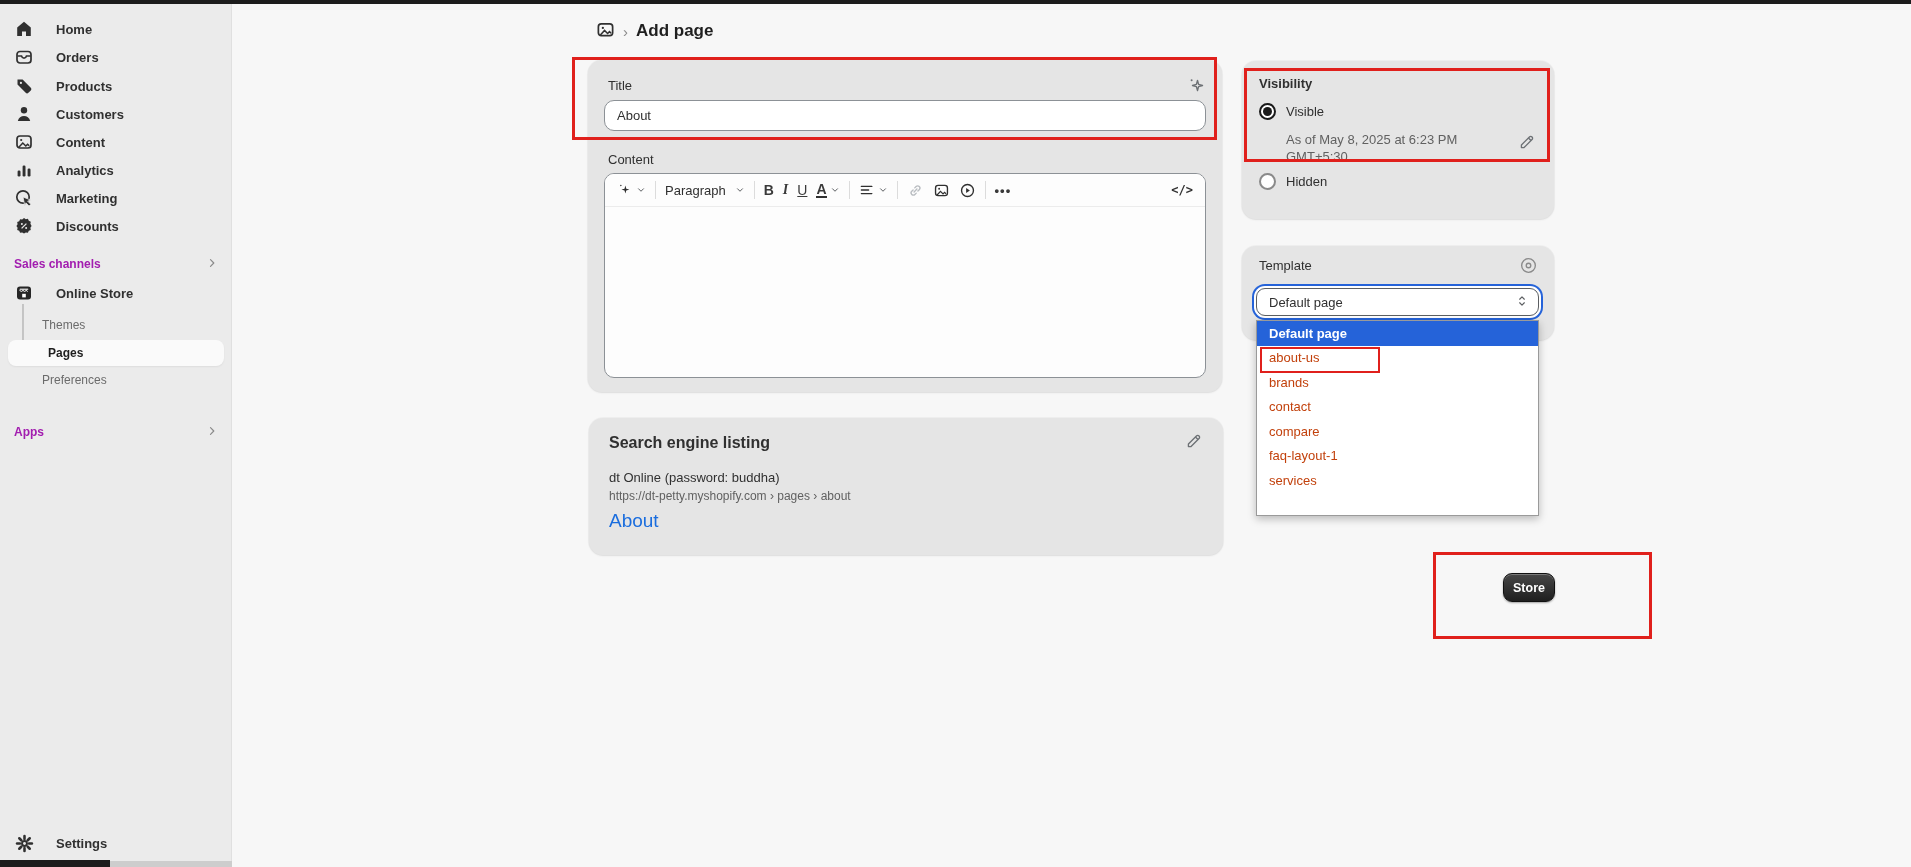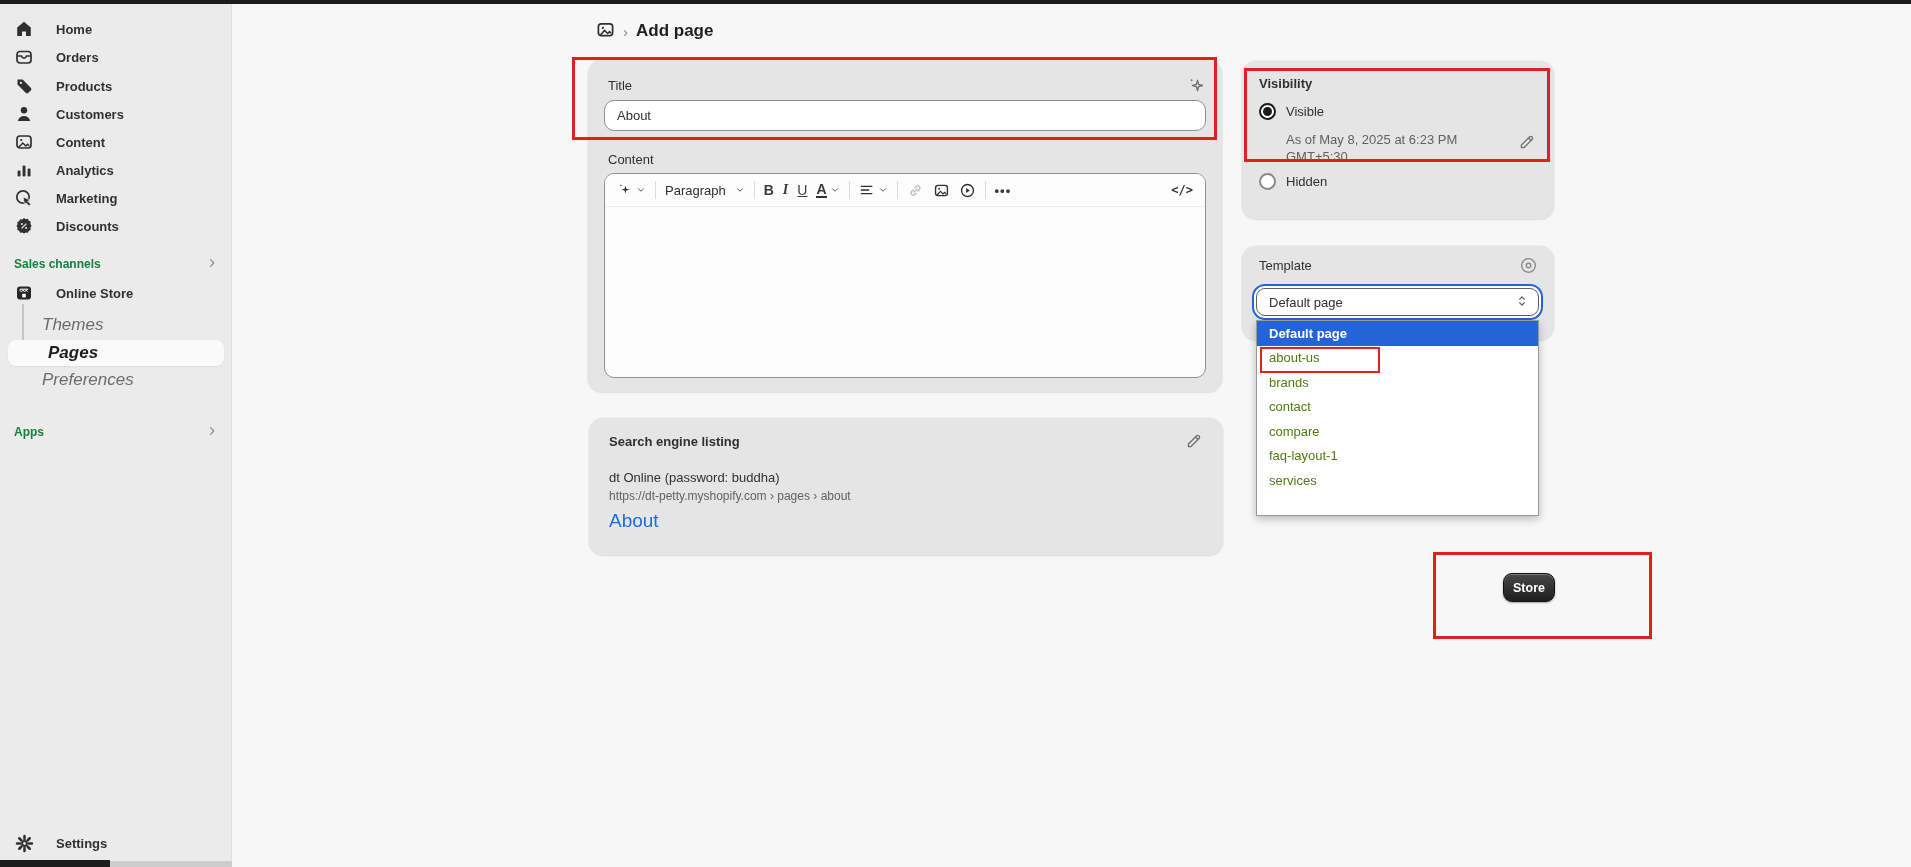--- a/index.html
+++ b/index.html
@@ -11,23 +11,23 @@
   .top-strip { position:absolute; left:0; top:0; width:1911px; height:4px; background:#1c1c1c; }
   .bottom-strip-dark { position:absolute; left:0; top:860px; width:110px; height:7px; background:#1c1c1c; }
   .bottom-strip-grey { position:absolute; left:110px; top:861px; width:122px; height:6px; background:#cdcdcd; }
 
   
   .sidebar { position:absolute; left:0; top:4px; width:232px; height:863px; background:#ebebeb; border-right:1px solid #e0e0e0; }
   .side-row { position:absolute; left:8px; width:216px; height:26px; display:flex; align-items:center; gap:22px; padding:0 6px; border-radius:8px; cursor:pointer; }
   .side-row .icn { width:20px; height:20px; flex:0 0 20px; display:flex; align-items:center; justify-content:center; }
   .side-row .lbl { font-size:13px; font-weight:600; color:#303030; }
   .side-header { position:absolute; left:8px; width:216px; height:26px; display:flex; align-items:center; justify-content:space-between; padding:0 6px; }
-  .side-header .lbl { font-size:12px; font-weight:600; color:#15803d; }
+  .side-header .lbl { font-size:12px; font-weight:600; color:#a21caf; }
   .sub-row { position:absolute; left:8px; width:216px; height:26px; display:flex; align-items:center; padding:0 6px 0 34px; border-radius:8px; cursor:pointer; }
-  .sub-row .lbl { font-size:17px; font-weight:500; color:#6b6b6b;font-style:italic; }
+  .sub-row .lbl { font-size:12px; font-weight:500; color:#6b6b6b; }
   .sub-row.selected { background:#fafafa; box-shadow:0 1px 2px rgba(0,0,0,.06); }
   .sub-row.selected .lbl { font-weight:700; color:#1f1f1f; }
   .connector { position:absolute; left:14px; top:300px; width:22px; height:56px; }
 
   
   .breadcrumb { position:absolute; left:596px; top:18px; height:26px; display:flex; align-items:center; gap:8px; }
   .breadcrumb .sep { color:#8a8a8a; font-size:15px; }
   .breadcrumb .title { font-size:17px; font-weight:700; color:#1f1f1f; }
 
   
@@ -55,21 +55,21 @@
   .tb-italic { font-size:14px; font-style:italic; font-family:"Liberation Serif",serif; font-weight:600; }
   .tb-under { font-size:14px; text-decoration:underline; font-weight:500; }
   .tb-color { font-size:14px; font-weight:600; border-bottom:2px solid #303030; line-height:14px; }
   .tb-para { font-size:13px; color:#303030; }
   .tb-more { font-size:13px; font-weight:700; letter-spacing:1px; }
   .tb-code { margin-left:auto; font-family:"DejaVu Sans Mono",monospace; font-size:12px; font-weight:700; color:#303030; cursor:pointer; }
   .tb-disabled { color:#b9bdc1; }
   .editor-area { height:172px; cursor:text; }
 
   
-  .seo-heading { position:absolute; left:20px; top:16px; font-size:13px; font-weight:700; }
+  .seo-heading { position:absolute; left:20px; top:16px; font-size:16px; font-weight:700; }
   .seo-pencil { position:absolute; right:20px; top:14px; width:18px; height:18px; cursor:pointer; }
   .seo-store { position:absolute; left:20px; top:52px; font-size:13px; color:#303030; }
   .seo-url { position:absolute; left:20px; top:71px; font-size:12px; color:#616161; }
   .seo-title { position:absolute; left:20px; top:92px; font-size:19px; color:#1a6dde; cursor:pointer; }
 
   
   .vis-heading { position:absolute; left:17px; top:15px; font-size:13px; font-weight:700; }
   .radio-row { position:absolute; display:flex; align-items:center; gap:10px; cursor:pointer; }
   .radio { width:17px; height:17px; border-radius:50%; background:#fff; flex:0 0 17px; position:relative; }
   .radio.on { border:2px solid #1a1a1a; }
@@ -79,21 +79,21 @@
   .vis-dates { position:absolute; left:44px; top:70px; font-size:13px; color:#616161; line-height:17px; }
   .vis-pencil { position:absolute; right:18px; top:72px; width:18px; height:18px; cursor:pointer; }
 
   
   .tpl-label { position:absolute; left:17px; top:12px; font-size:13px; color:#303030; }
   .tpl-eye { position:absolute; right:16px; top:10px; width:19px; height:19px; }
   .tpl-select { position:absolute; left:14px; top:42px; width:283px; height:28px; border:1px solid #5c5f62; border-radius:9px; background:#fff; display:flex; align-items:center; justify-content:space-between; padding:0 10px 0 12px; font-size:13px; color:#303030; cursor:pointer; box-shadow:0 0 0 2px #fff, 0 0 0 4px #2563d9; }
 
   
   .dropdown { position:absolute; left:1256px; top:320px; width:283px; height:196px; background:#fff; border:1px solid #9a9a9a; box-shadow:0 3px 8px rgba(0,0,0,.25); z-index:20; }
-  .dd-item { height:24.5px; display:flex; align-items:center; padding:0 12px; font-size:13px; color:#4d7c0f; cursor:pointer; }
+  .dd-item { height:24.5px; display:flex; align-items:center; padding:0 12px; font-size:13px; color:#c2410c; cursor:pointer; }
   .dd-item.selected { background:#2563d9; color:#fff; font-weight:700; }
 
   
   .save-btn { position:absolute; left:1503px; top:573px; width:52px; height:29px; border-radius:9px; background:linear-gradient(#474747,#1f1f1f); box-shadow:inset 0 1px 0 rgba(255,255,255,.28), 0 1px 2px rgba(0,0,0,.35); color:#fff; font-size:12.5px; font-weight:700; display:flex; align-items:center; justify-content:center; cursor:pointer; font-family:"Liberation Sans",sans-serif; border:1px solid #111; }
 
   
   .anno { position:absolute; border:3px solid #e0201c; pointer-events:none; z-index:30; }
   .anno-title { left:572px; top:57px; width:645px; height:83px; }
   .anno-visibility { left:1244px; top:68px; width:306px; height:94px; }
   .anno-aboutus { left:1260px; top:347px; width:120px; height:26px; border-width:2.5px; z-index:35; }

